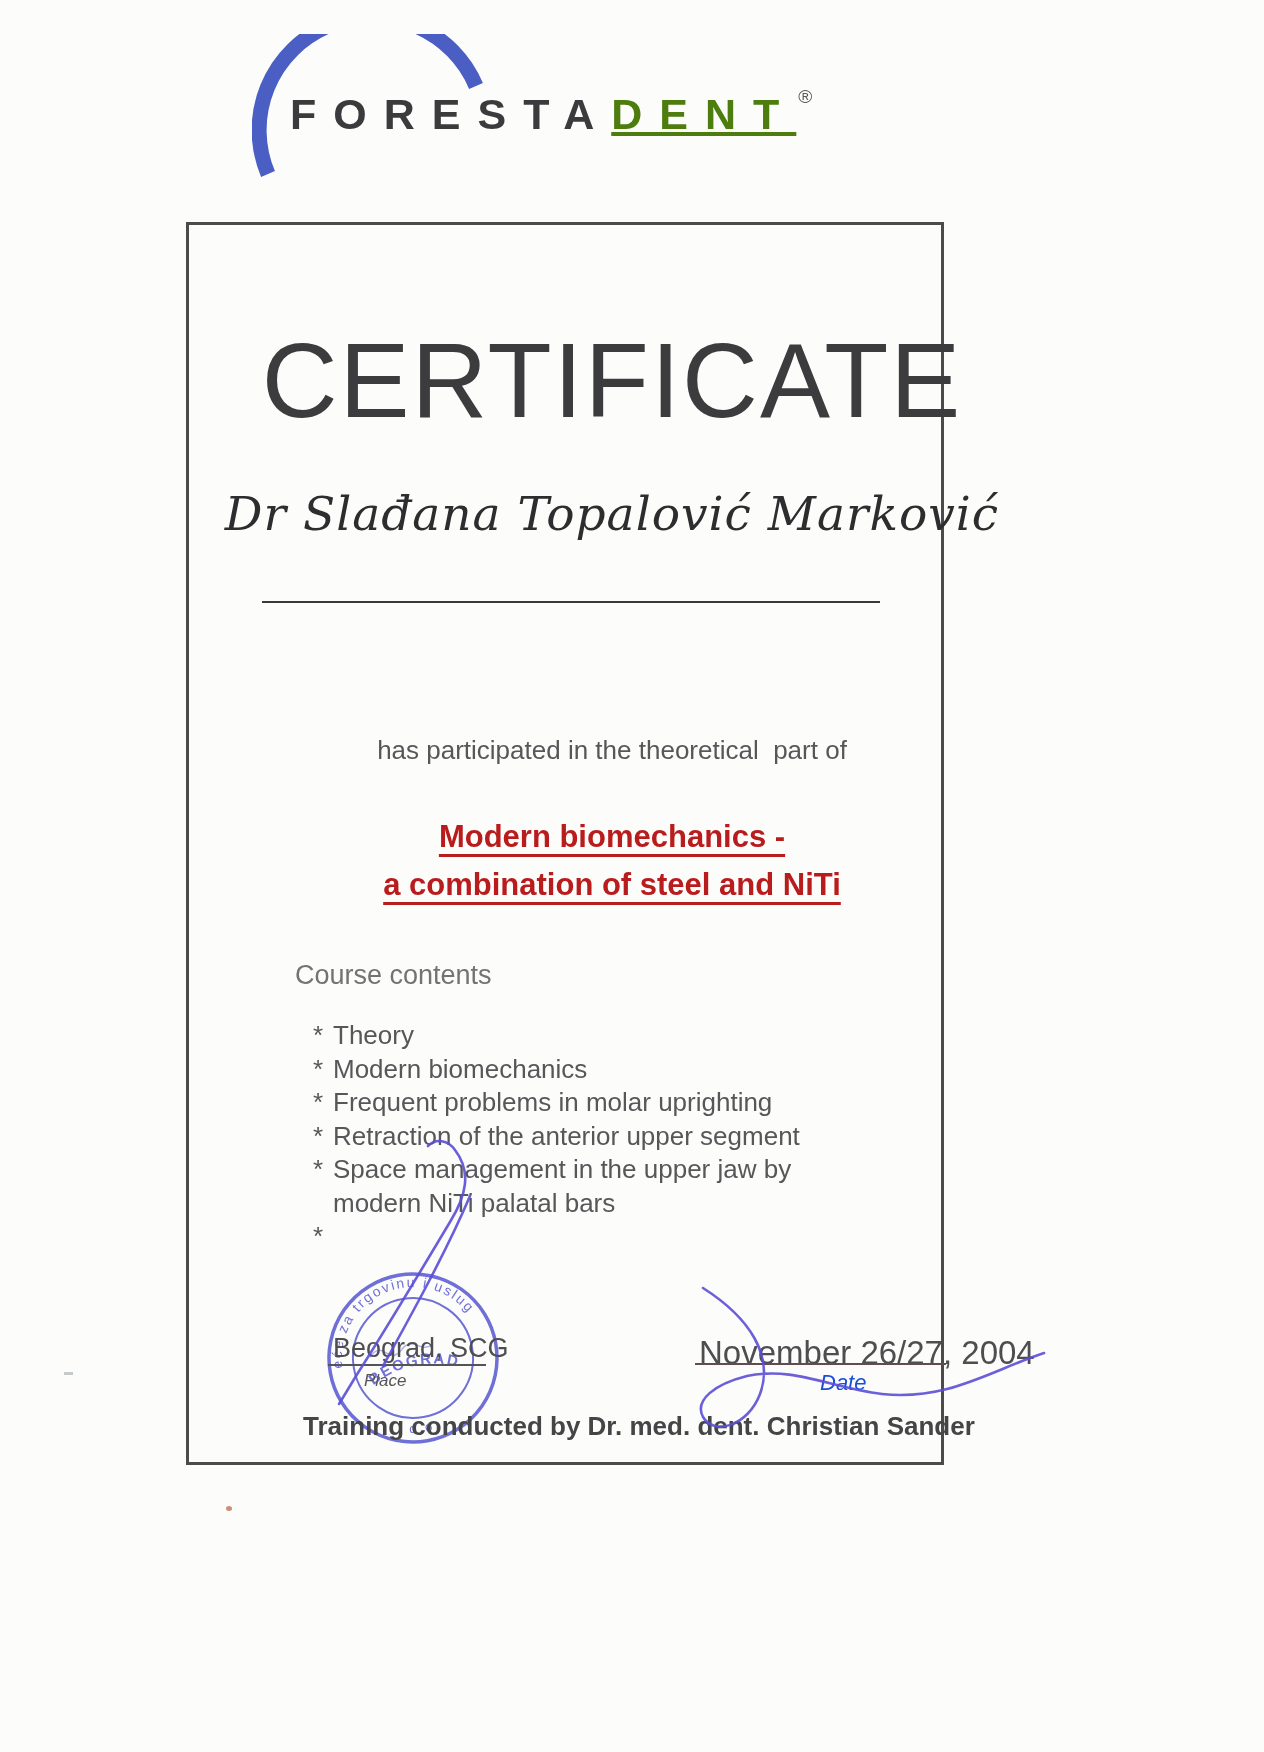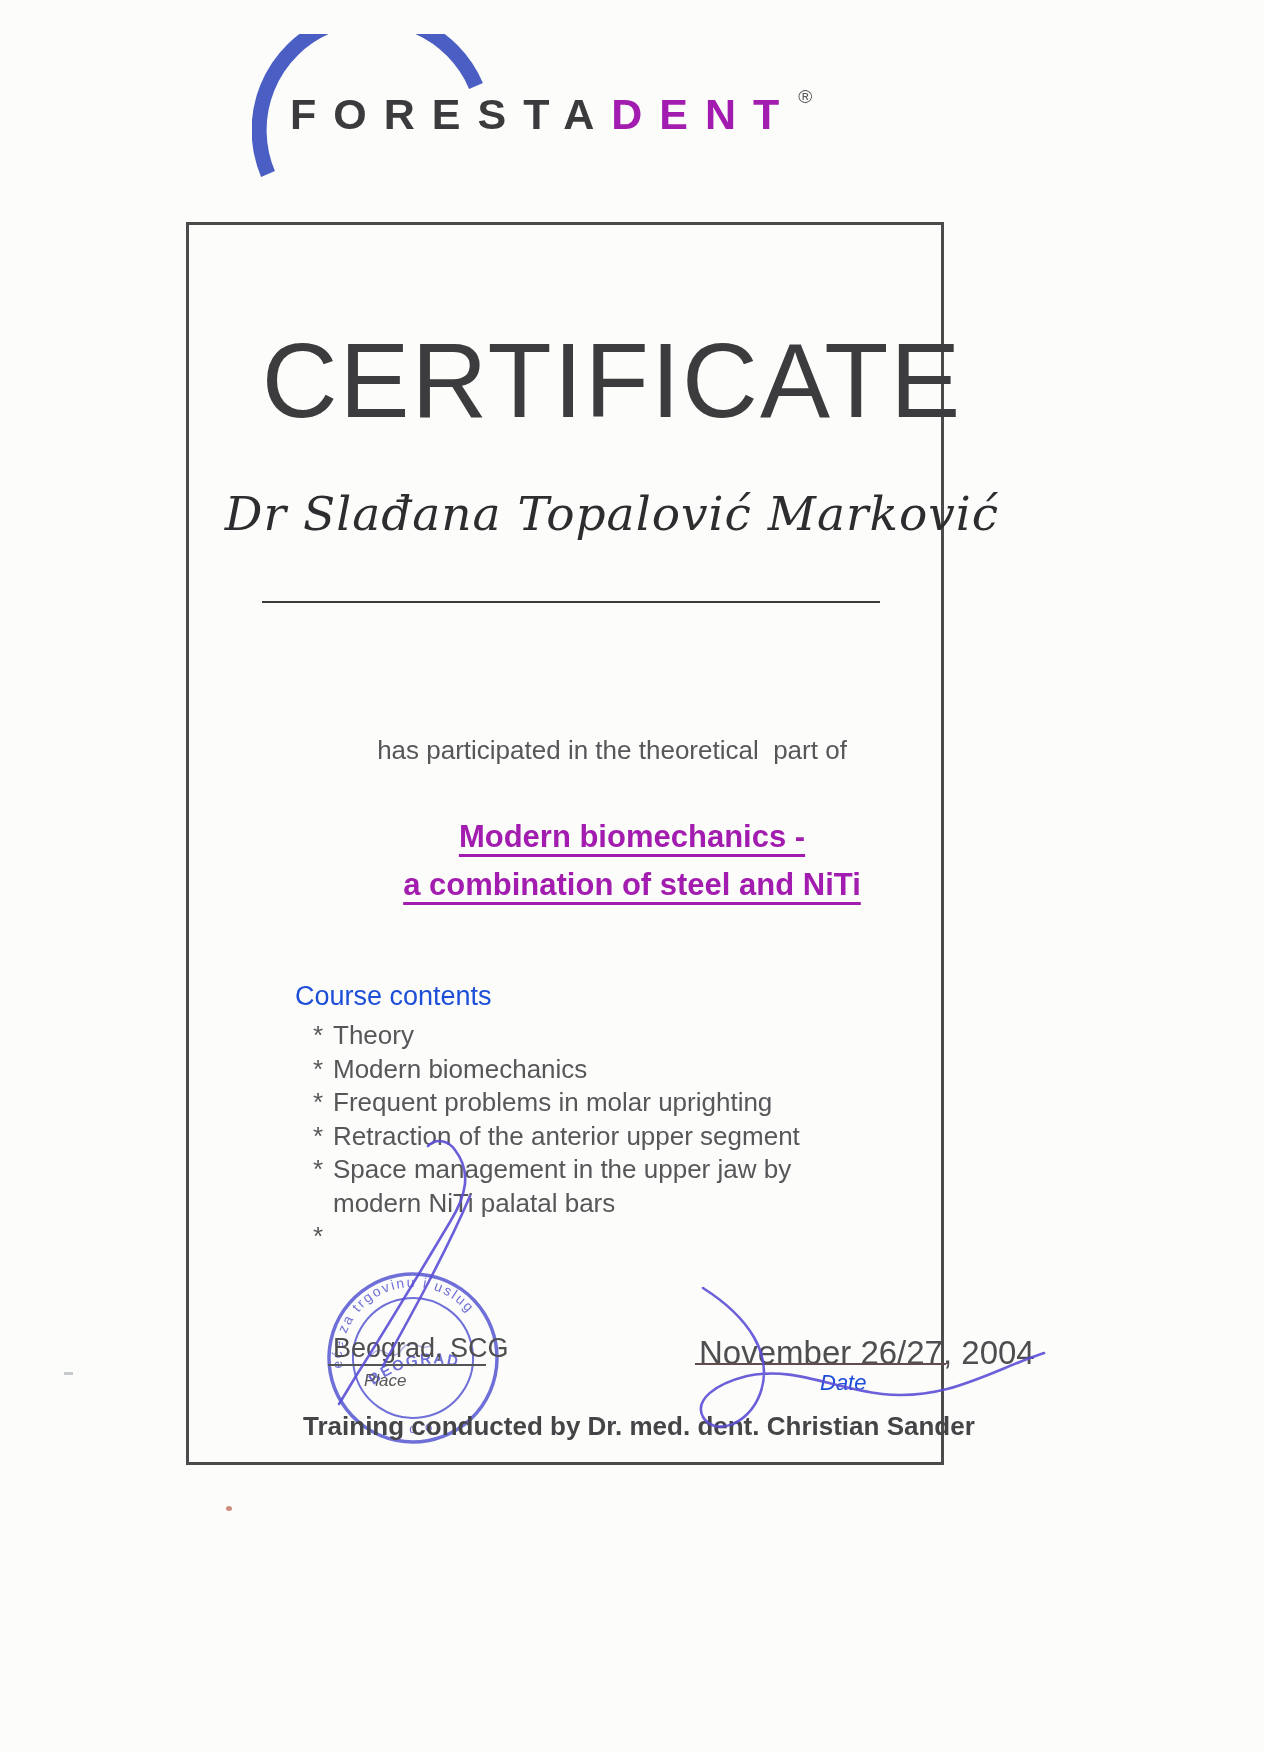--- a/index.html
+++ b/index.html
@@ -15,21 +15,21 @@
 
   
   .logo-arc-svg { left: 252px; top: 34px; width: 250px; height: 150px; }
   .brand {
     left: 290px; top: 86px;
     font-size: 43px; font-weight: bold;
     letter-spacing: 17px;
     color: #3b3b3d;
     white-space: nowrap;
   }
-  .brand .blue { color: #a21caf; }
+  .brand .blue { color: #4d7c0f; text-decoration: underline; }
   .brand sup {
     font-size: 19px; font-weight: normal; color: #5a5a5c;
     letter-spacing: 0; vertical-align: 26px; margin-left: 2px;
   }
 
   
   .frame {
     left: 186px; top: 222px;
     width: 752px; height: 1237px;
     border: 3px solid #4b4b4b;
@@ -57,32 +57,31 @@
   .intro {
     top: 660px;
     font-size: 26px; line-height: 36px;
     color: #57575a;
     white-space: pre-wrap;
   }
 
   .seminar-title {
     top: 813px;
     font-size: 31px; font-weight: bold; line-height: 48px;
-    color: #a21caf;
-    padding-left: 20px;
+    color: #b91c1c;
   }
   .seminar-title .u {
     text-decoration: underline;
     text-decoration-thickness: 2.5px;
     text-underline-offset: 7px;
   }
 
   .contents-label {
     left: 295px; top: 960px;
-    font-size: 27px; color: #1d4ed8; margin-top: 21px;
+    font-size: 27px; color: #737373;
   }
 
   .bullets {
     left: 313px; top: 1019px;
     font-size: 26px; color: #57575a;
     line-height: 33.5px;
   }
   .bullet-row { display: flex; }
   .bmark { width: 20px; flex: 0 0 20px; }
 

